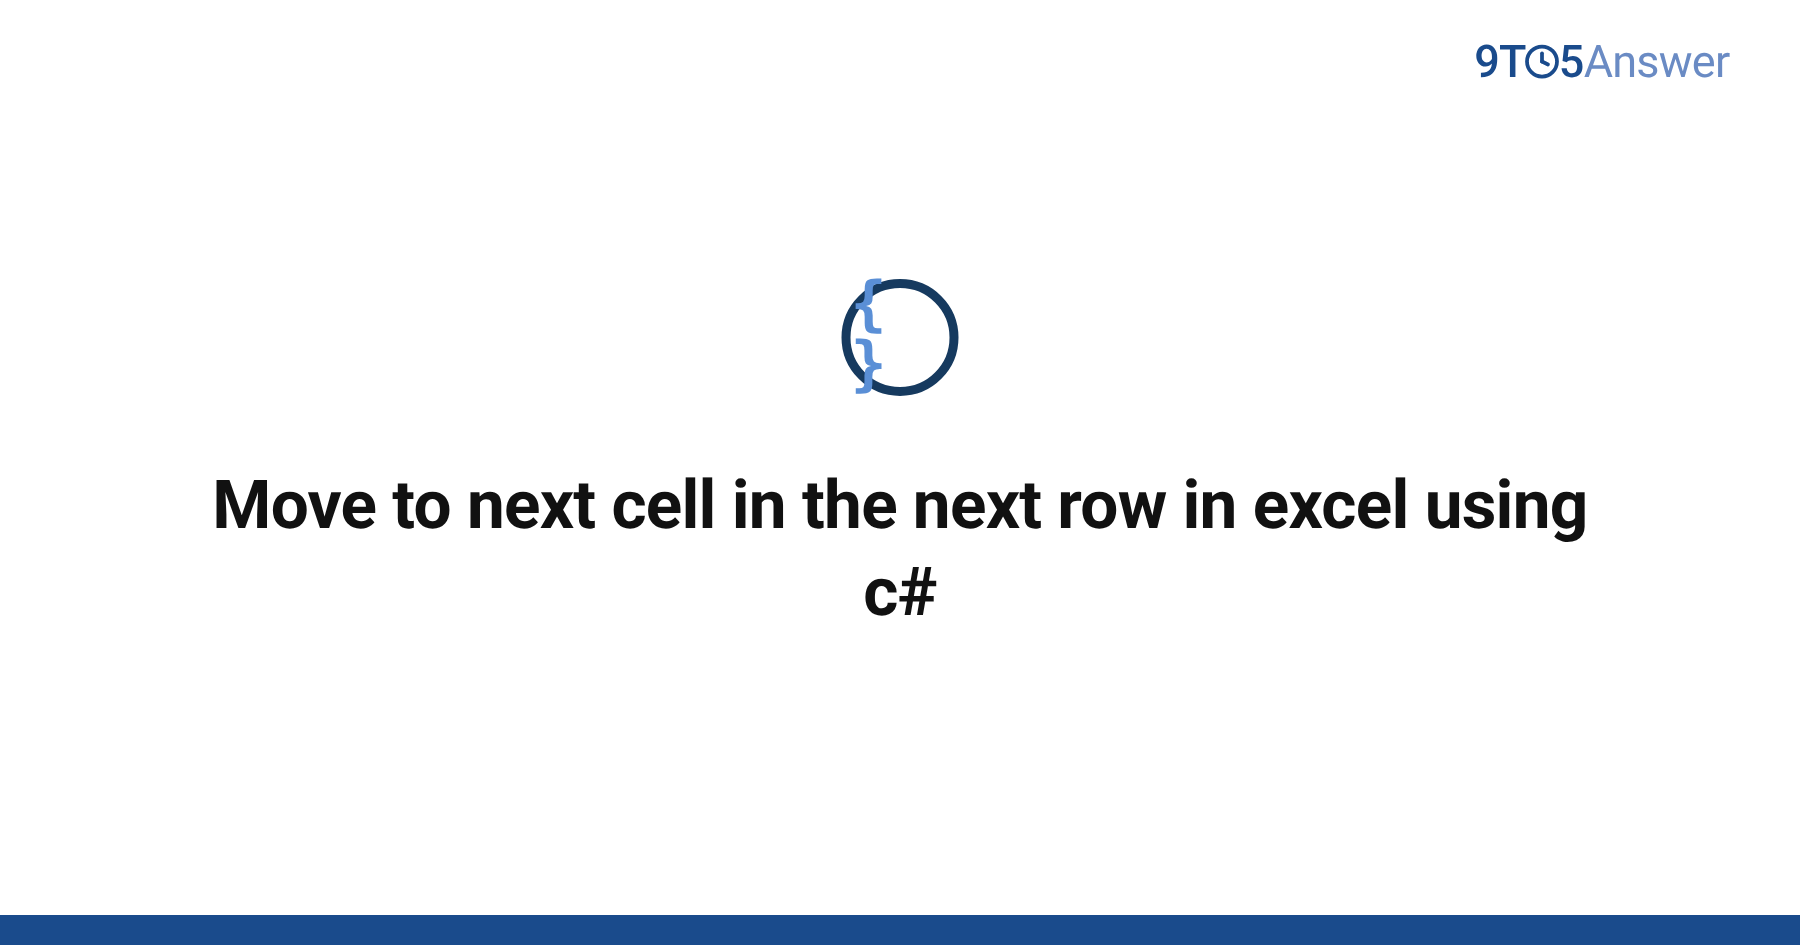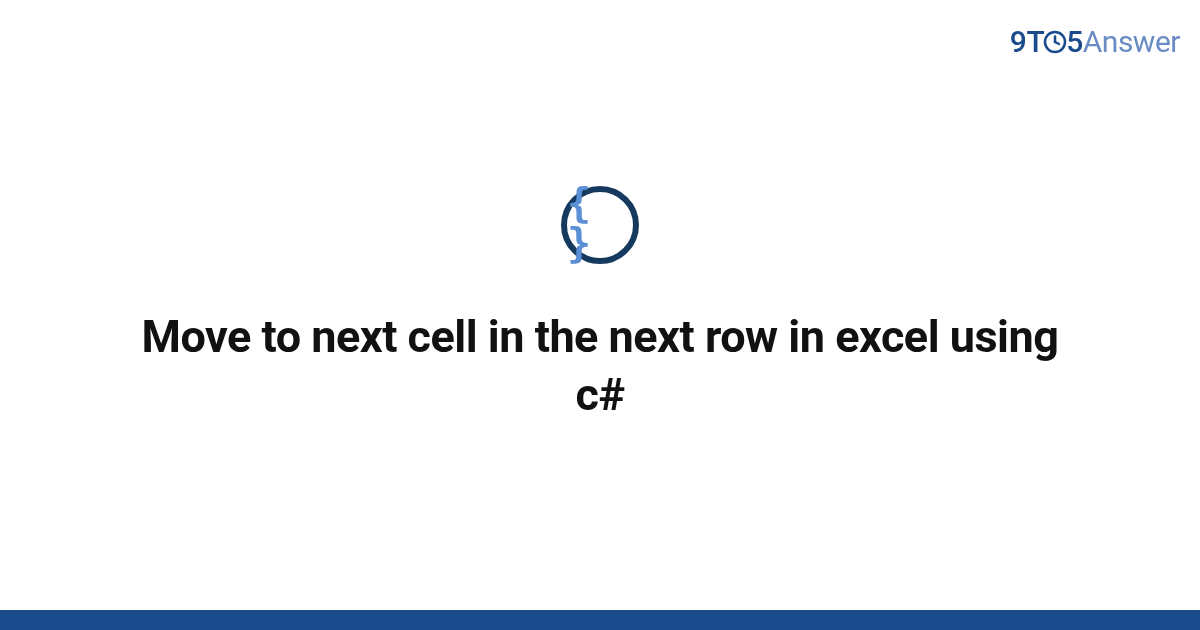--- a/index.html
+++ b/index.html
@@ -11,21 +11,21 @@
       width: 1200px;
       height: 630px;
       background: #ffffff;
       font-family: -apple-system, BlinkMacSystemFont, "Segoe UI", Roboto, Helvetica, Arial, sans-serif;
       position: relative;
       overflow: hidden;
     }
     .brand {
       position: absolute;
       top: 24px;
-      right: 20px;
+      right: 47px;
       font-size: 30px;
       font-weight: 400;
       letter-spacing: -0.5px;
     }
     .brand .nine {
       color: #1a4b8c;
       font-weight: 500;
     }
     .brand .t {
       color: #1a4b8c;

